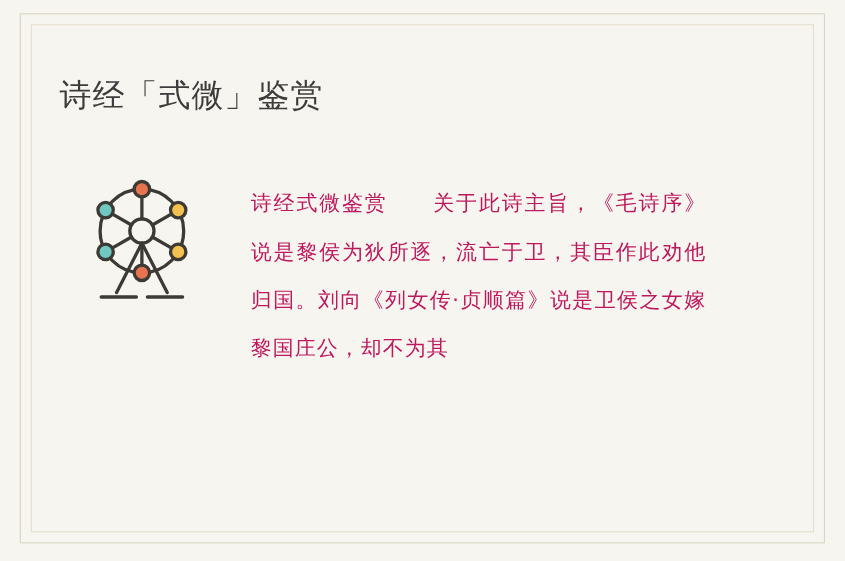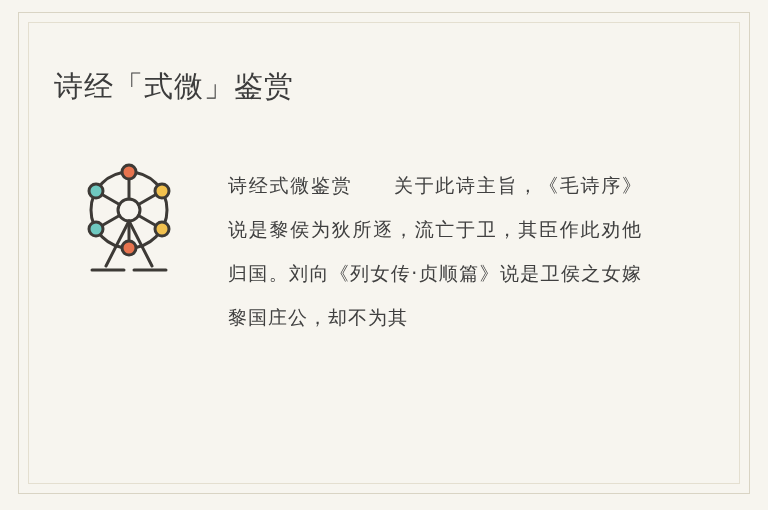--- a/index.html
+++ b/index.html
@@ -62,21 +62,21 @@
     display: block;
   }
   
   .article {
     position: absolute;
     left: 228px;
     top: 163px;
     width: 414px;
     font-size: 19px;
     line-height: 44px;
-    color: #404040;
+    color: #be185d;
     text-align: justify;
     text-justify: inter-ideograph;
     letter-spacing: 1px;
     font-family: "DejaVu Sans", "Liberation Sans", sans-serif;
     max-height: 240px;
     overflow: hidden;
     word-break: break-all;
   }
 </style>
 </head>

